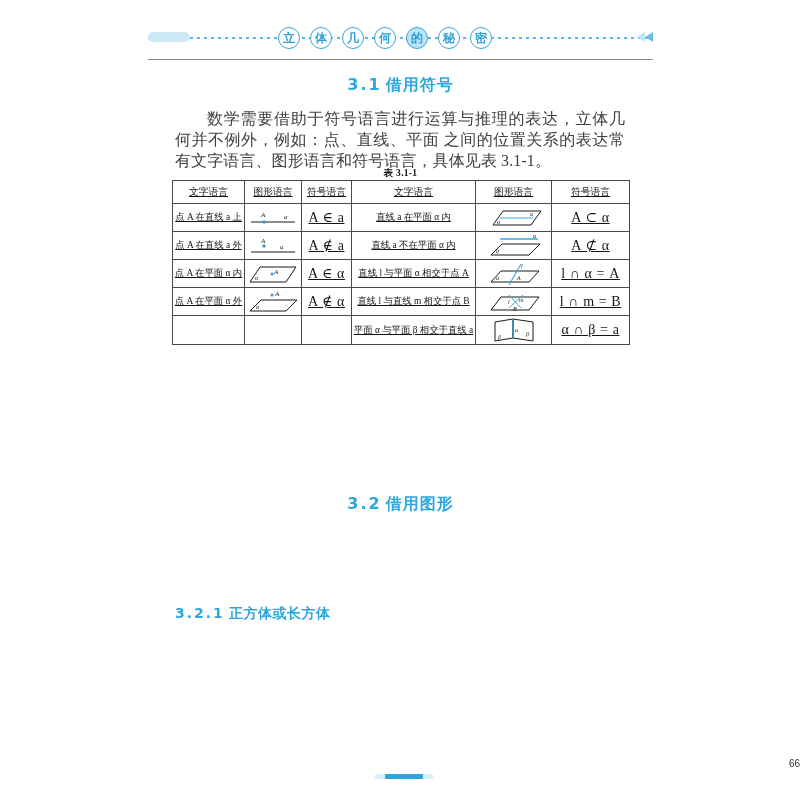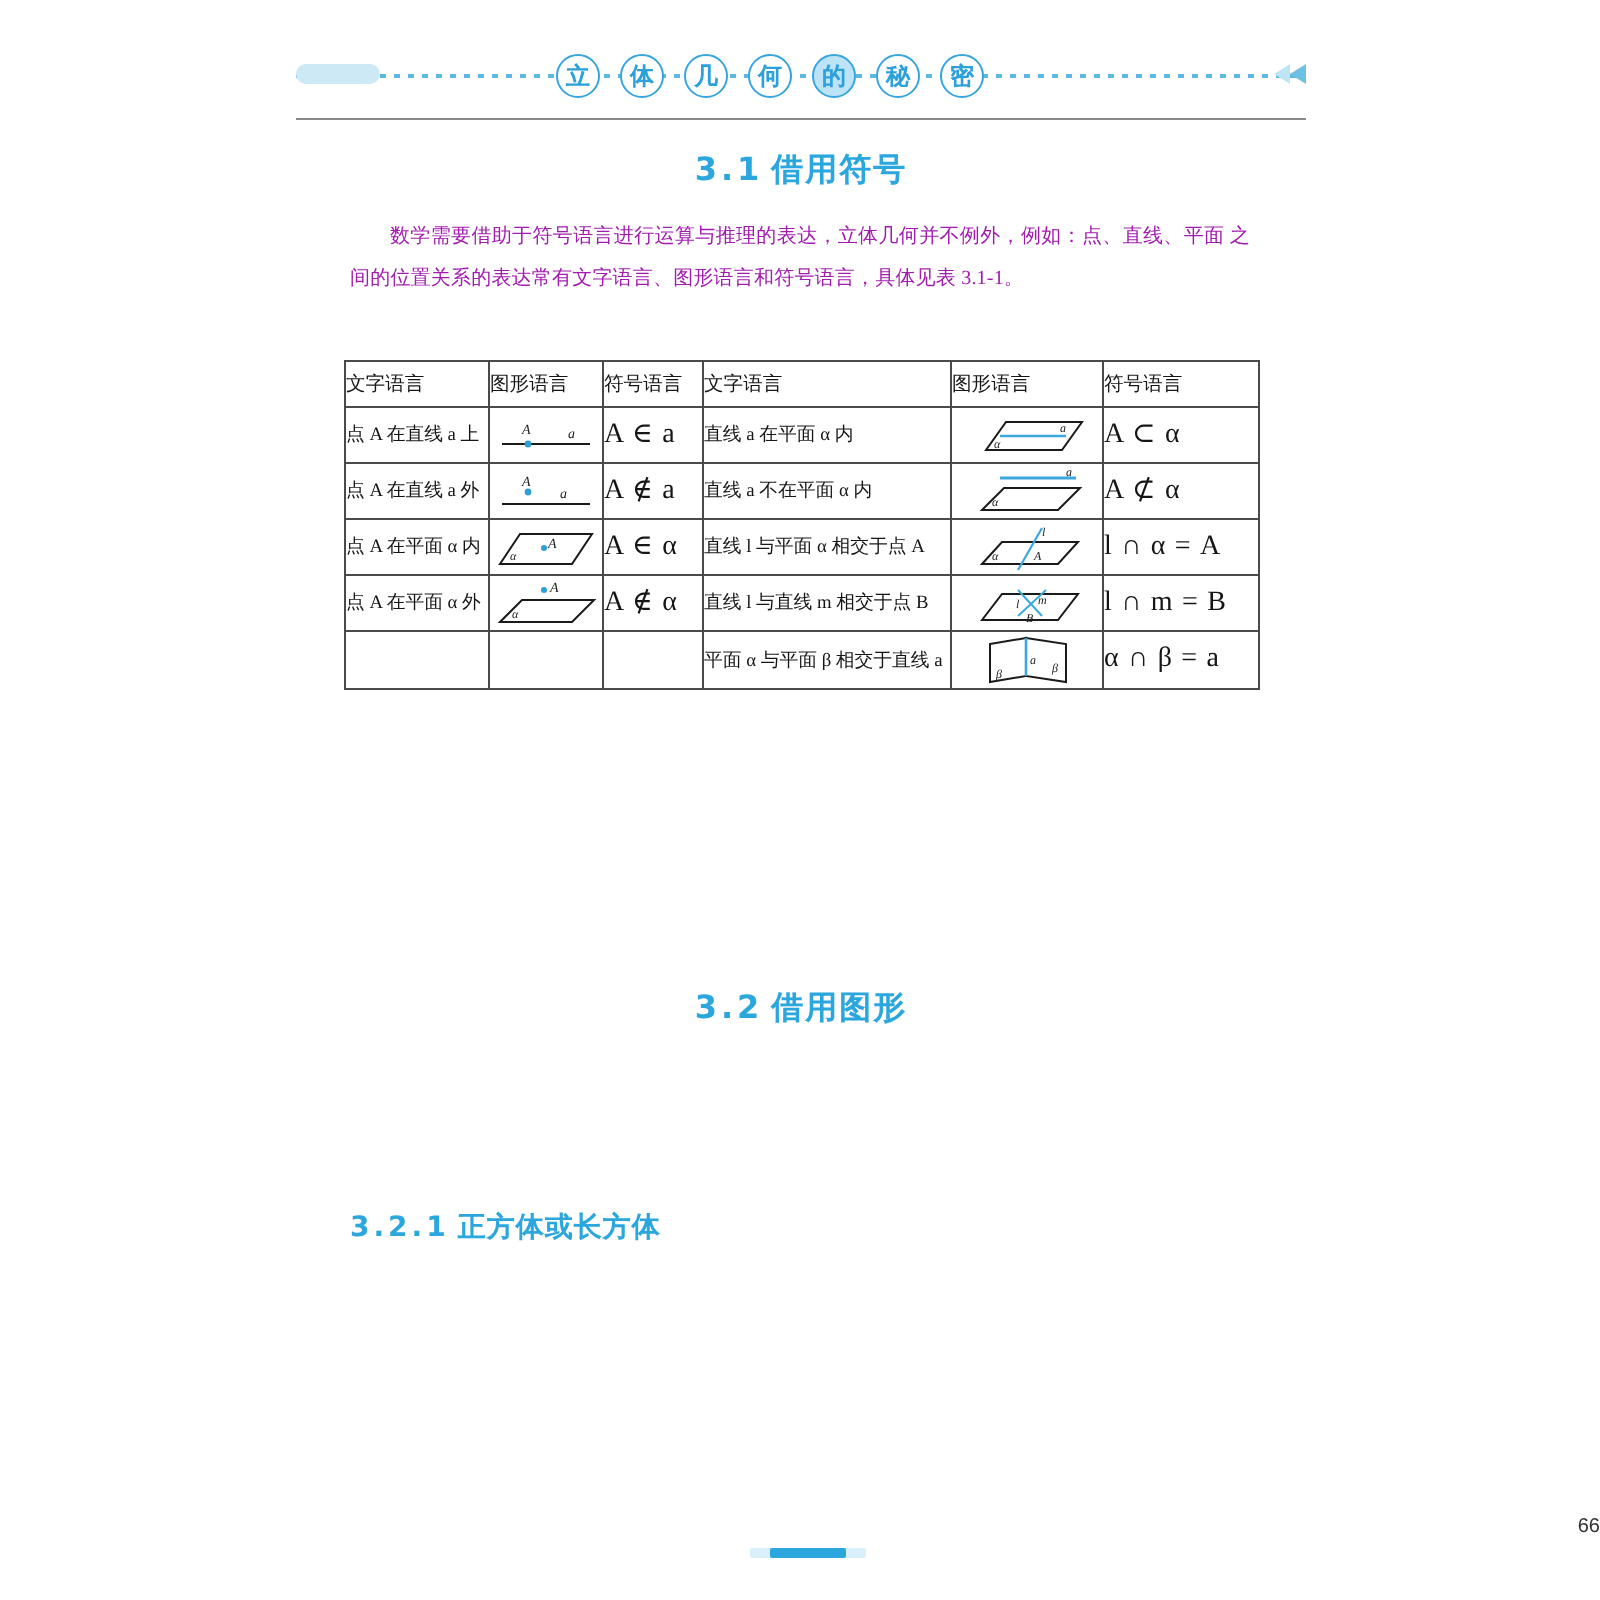--- a/index.html
+++ b/index.html
@@ -136,26 +136,26 @@
   .subsec-title .num {
     letter-spacing: 2px;
     margin-right: 4px;
   }
 
   
   .para {
     position: absolute;
     left: 175px;
     width: 450px;
-    font-size: 10px;
+    font-size: 16px;
     line-height: 21px;
     text-align: justify;
     text-justify: inter-ideograph;
     text-indent: 2em;
-    color: #a21caf;
+    color: #404040;
     letter-spacing: 0.1px;
   }
 
   
   .table-caption {
     position: absolute;
     left: 175px;
     top: 167px;
     font-size: 9.5px;
     font-weight: bold;
@@ -170,23 +170,24 @@
     border-collapse: collapse;
     table-layout: fixed;
     font-size: 9.4px;
     color: #151515;
   }
   table.lang-table td,
   table.lang-table th {
     border: 0.7px solid #4a4a4a;
     padding: 0;
     height: 27px;
-    text-align: left;
+    text-align: center;
     vertical-align: middle;
     font-weight: normal;
+    text-decoration: underline;
   }
   table.lang-table th {
     height: 22px;
     font-size: 9.8px;
   }
   table.lang-table .divider {
     border-left: 1.6px solid #3a3a3a;
   }
   td.txt-left {
     text-align: left;
@@ -262,20 +263,21 @@
     </div>
     <div class="header-rule"></div>
   </div>
 
   <div class="sec-title" style="top:75px;">
     <span class="num">3.1</span><span>借用符号</span>
   </div>
 
   <div class="para" style="top:108px;">数学需要借助于符号语言进行运算与推理的表达，立体几何并不例外，例如：点、直线、平面 之间的位置关系的表达常有文字语言、图形语言和符号语言，具体见表 3.1-1。</div>
 
+  <div class="table-caption" style="width:457px; left:172px; text-align:center;">表 3.1-1</div>
 
   <table class="lang-table">
     <colgroup>
       <col class="c1">
         <col class="c2">
         <col class="c3">
         <col class="c4">
         <col class="c5">
         <col class="c6">
     </colgroup>

